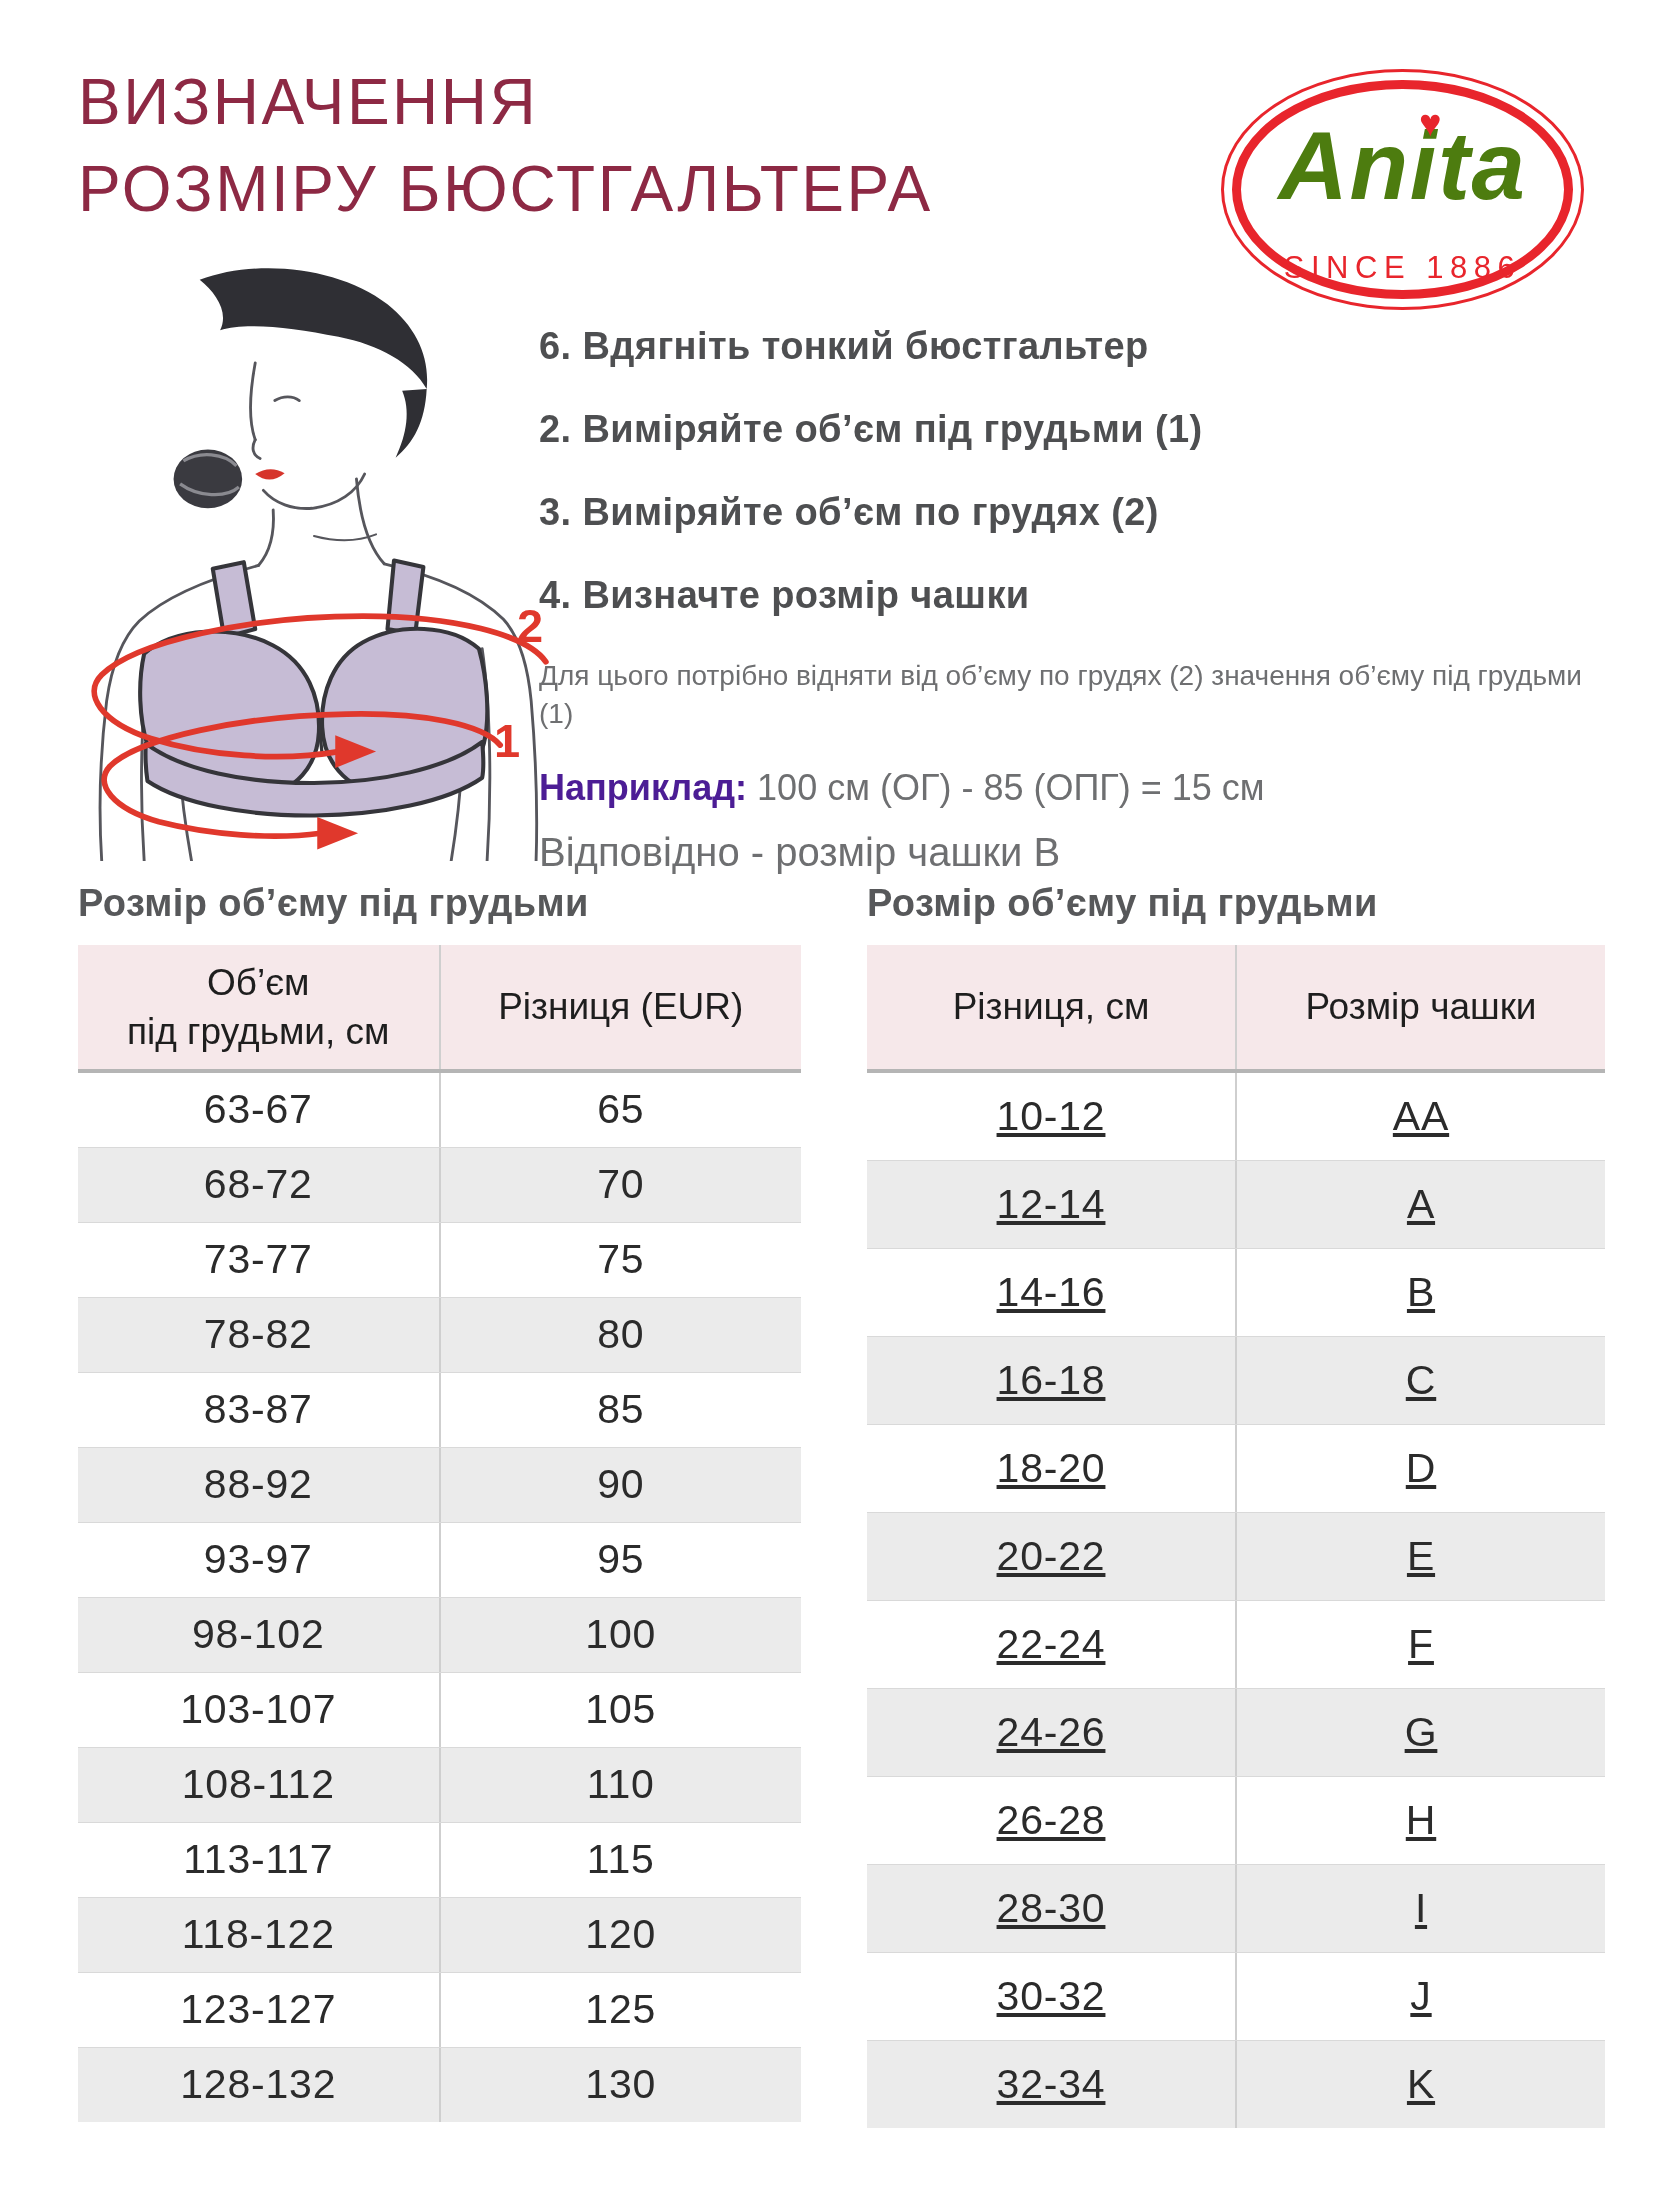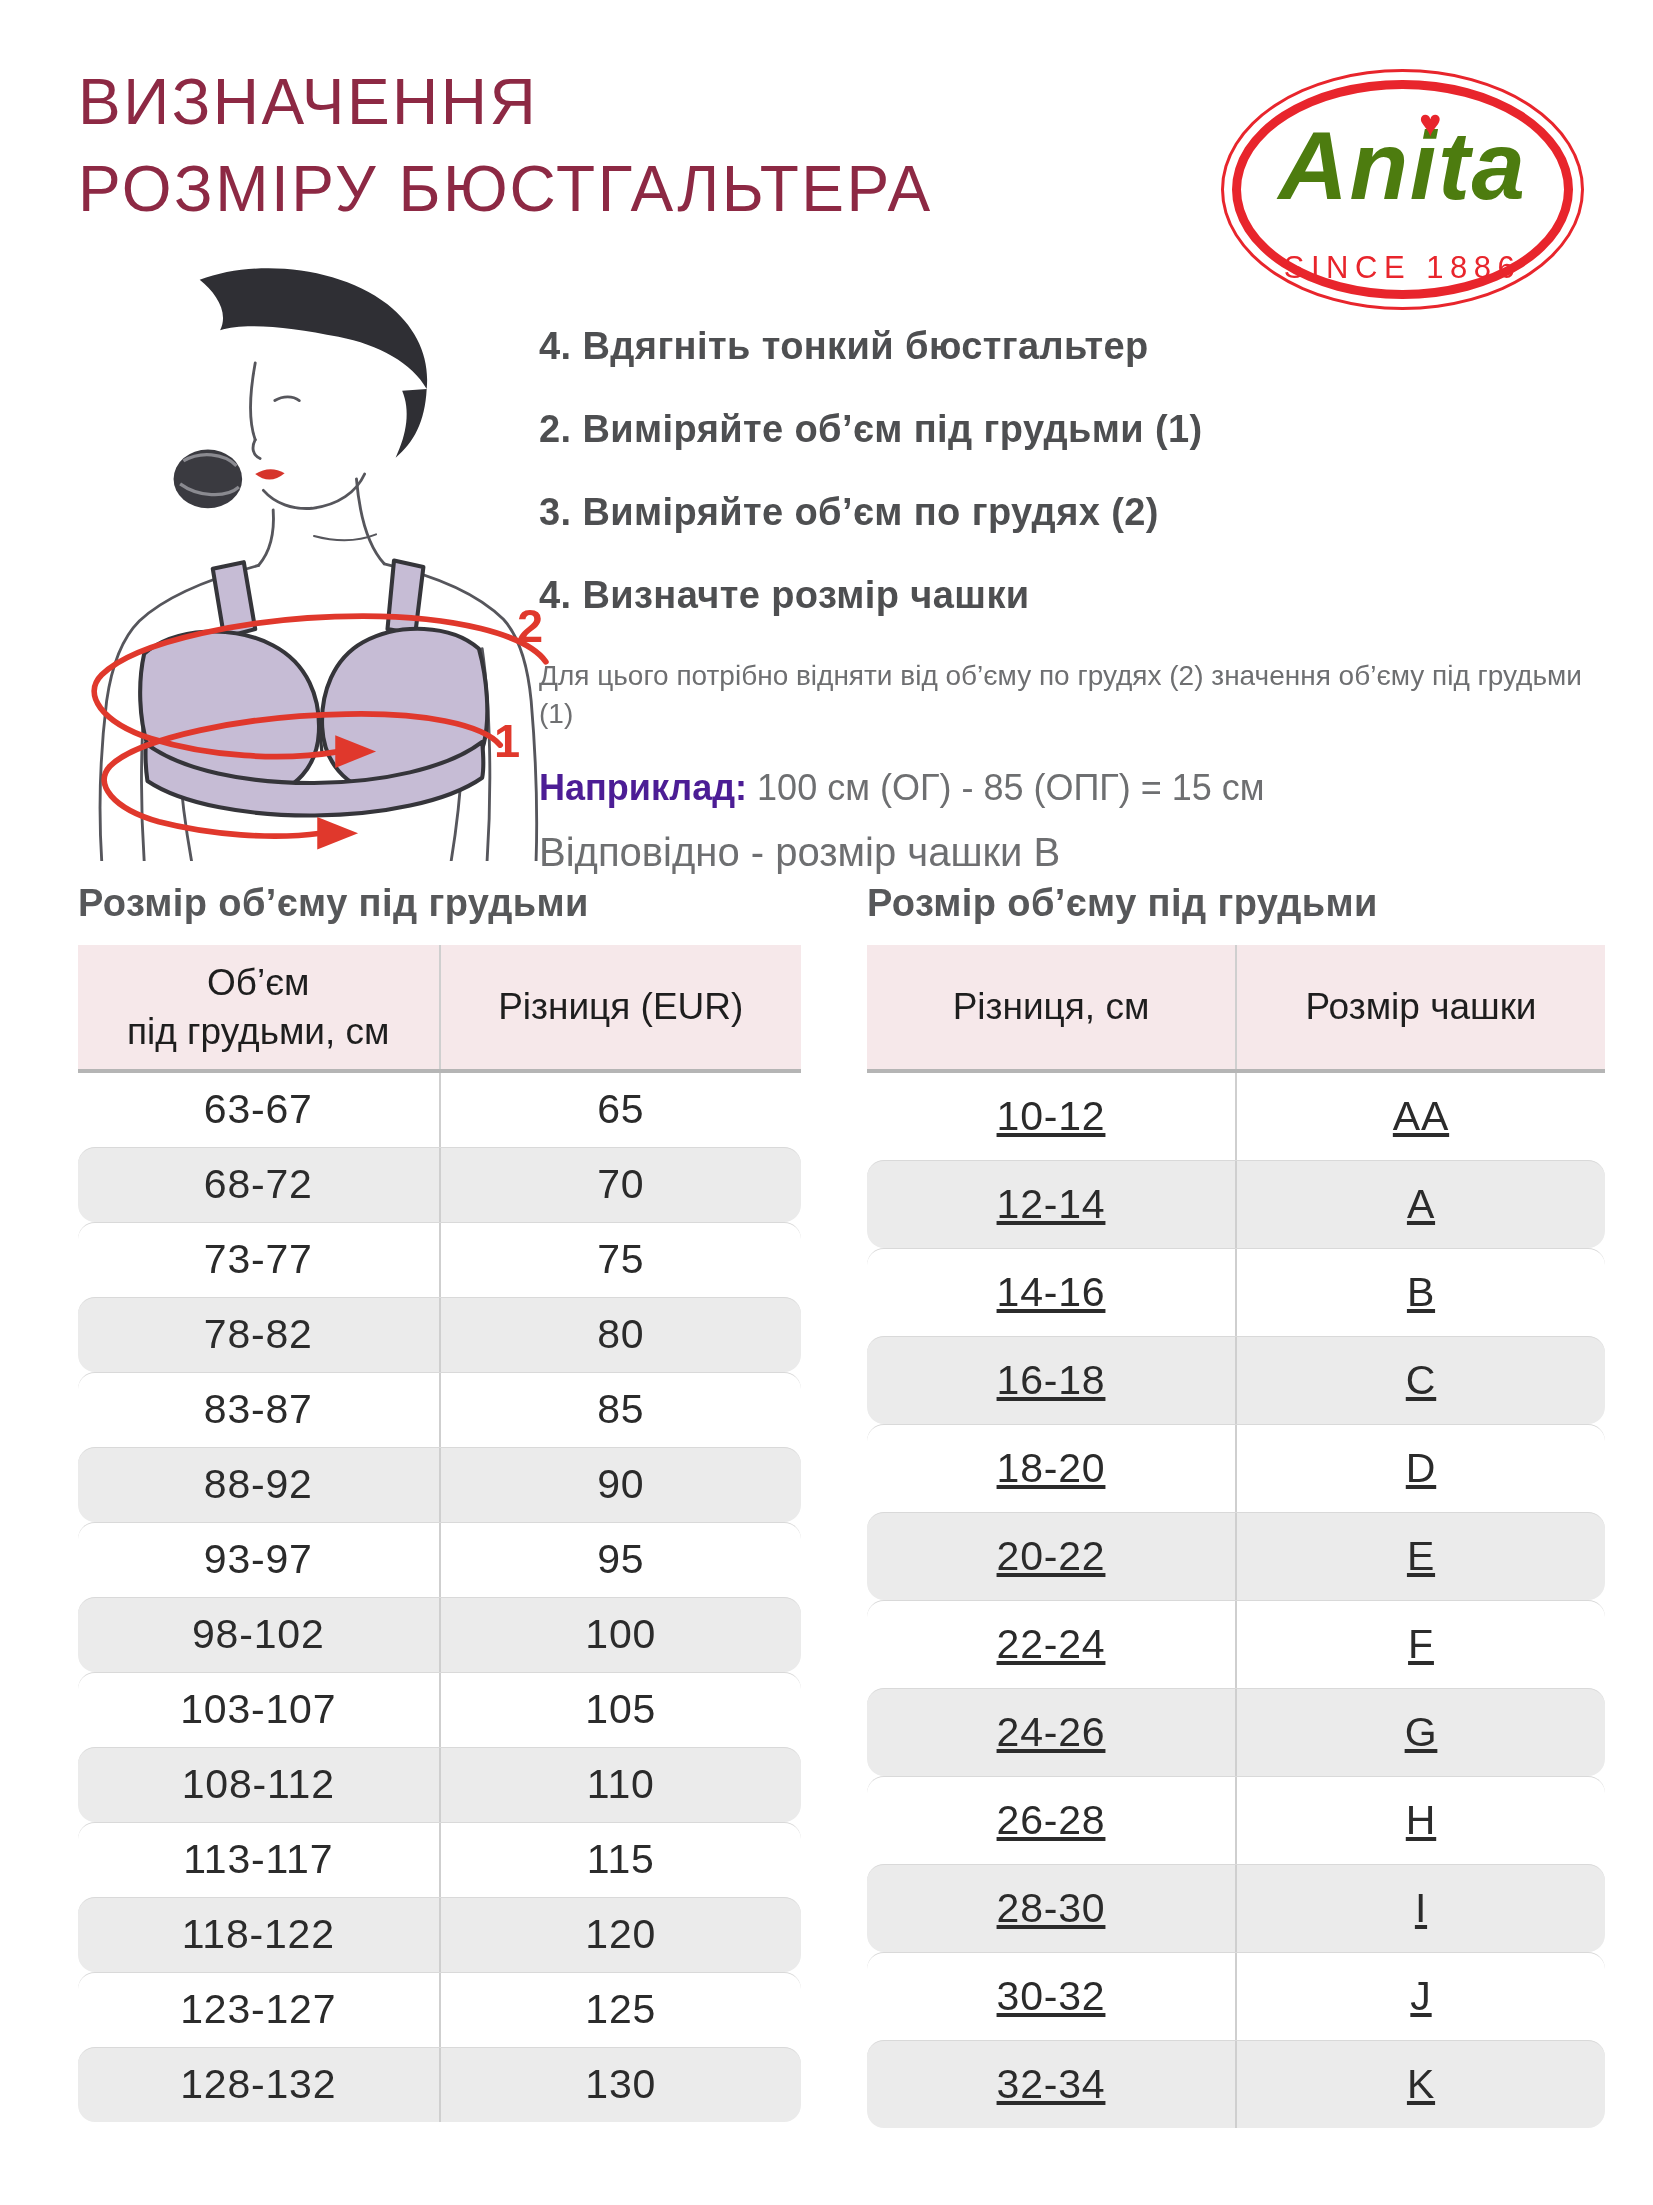--- a/index.html
+++ b/index.html
@@ -43,21 +43,21 @@
   .table-block.cup{left:867px;width:738px;}
   .table-title{font-size:38px;font-weight:700;color:#57585a;letter-spacing:0.4px;margin-bottom:19.6px;}
   .thead{display:flex;background:#f6e8ea;height:124px;border-bottom:4.1px solid #b5b5b5;}
   .th{flex:1;display:flex;flex-direction:column;align-items:center;justify-content:center;
       text-align:center;font-size:37px;color:#1e1e1e;line-height:49px;}
   .th.c1{border-right:2.5px solid #cfcfcf;}
   .tr{display:flex;}
   .table-block.band .tr{height:74px;}
   .table-block.cup .tr{height:87px;text-decoration:underline;}
   .tr:nth-child(even){background:#ebebeb;}
-  .tr + .tr{border-top:0.8px solid #d9d9d9;border-radius:17px;}
+  .tr + .tr{border-top:0.8px solid #d9d9d9;}
   .td{flex:1;display:flex;align-items:center;justify-content:center;
       font-size:41px;color:#2b2b2b;letter-spacing:0.8px;}
   .td.c1{border-right:2.5px solid #cfcfcf;}
 </style>
 </head>
 <body>
 
 <div class="page">
 
   <div class="page-title">
@@ -117,21 +117,21 @@
       <g fill="#e0382c" stroke="none">
         <polygon points="326,576 326,616 376,596"></polygon>
         <polygon points="304,676 304,716 354,696"></polygon>
       </g>
     </svg>
     <div class="mlabel l2">2</div>
     <div class="mlabel l1">1</div>
   </div>
 
   <div class="instructions">
-    <div class="step">4. Вдягніть тонкий бюстгальтер</div>
+    <div class="step">6. Вдягніть тонкий бюстгальтер</div>
     <div class="step">2. Виміряйте об’єм під грудьми (1)</div>
     <div class="step">3. Виміряйте об’єм по грудях (2)</div>
     <div class="step">4. Визначте розмір чашки</div>
     <div class="note">Для цього потрібно відняти від об’єму по грудях (2) значення об’єму під грудьми (1)</div>
     <div class="example">
       <span class="lbl">Наприклад:</span>
       <span>100 см (ОГ) - 85 (ОПГ) = 15 см</span>
     </div>
     <div class="result">Відповідно - розмір чашки B</div>
   </div>

